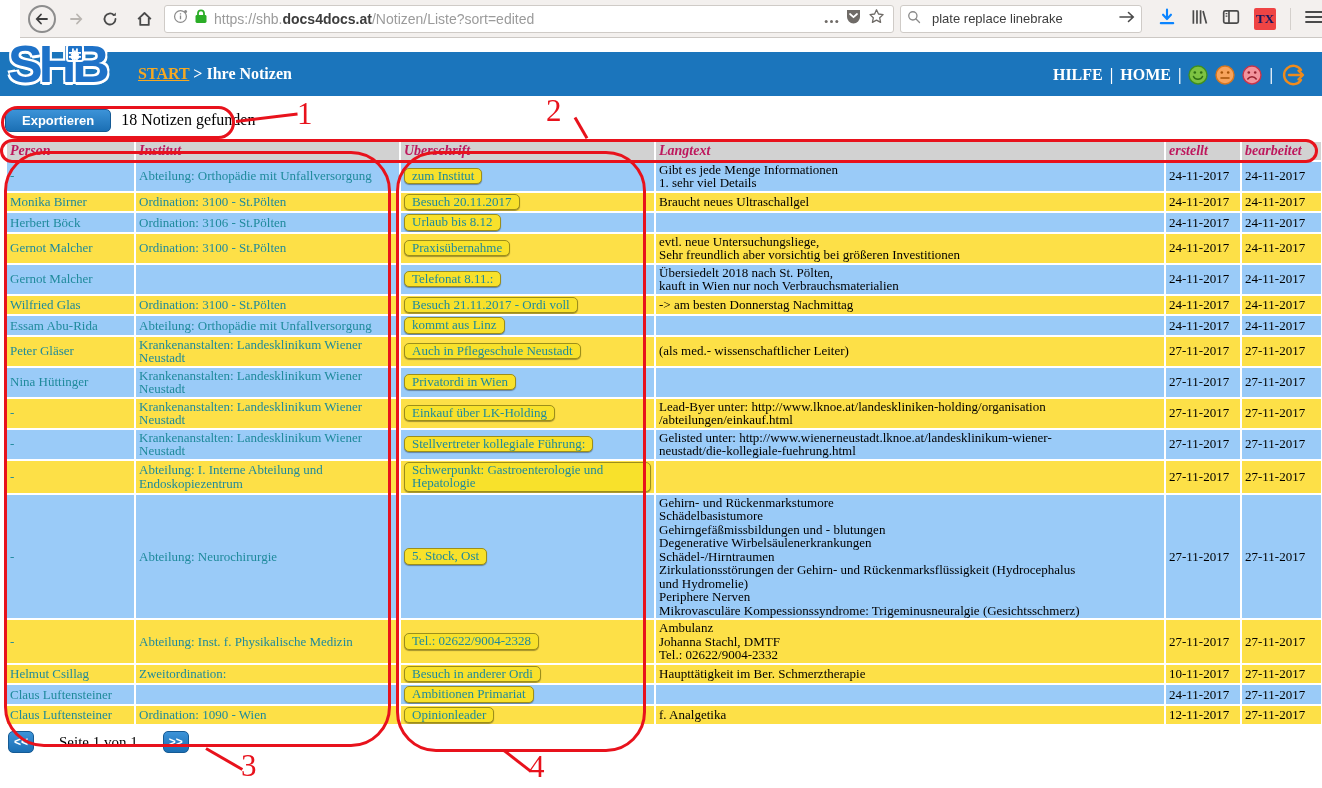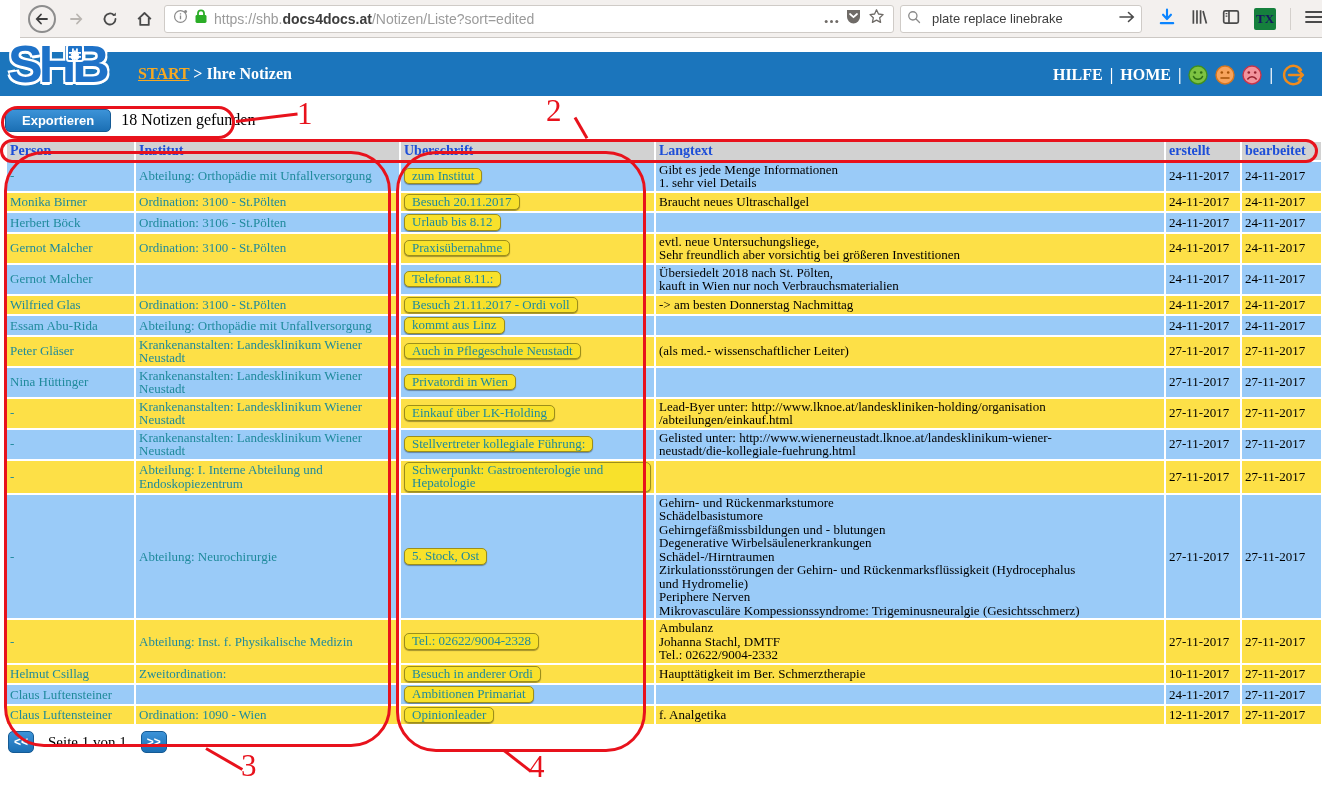--- a/index.html
+++ b/index.html
@@ -10,21 +10,21 @@
   .chrome { height:38px; background:#f3f0ee; border-bottom:1px solid #ccc8c4; display:flex; align-items:center; padding:0 8px; gap:6px;margin-left:20px; }
   .nav-btn { width:28px; height:28px; display:flex; align-items:center; justify-content:center; color:#4a4a4a; flex:0 0 auto; }
   .nav-btn svg { display:block; }
   .back-circle { border:2px solid #8d8d8d; border-radius:50%; }
   .urlbar { flex:0 0 730px; height:28px; background:#fff; border:1px solid #cfcbc7; border-radius:3px; display:flex; align-items:center; padding:0 8px; gap:6px; }
   .url-text { flex:1; font-size:14px; color:#9b9b9b; white-space:nowrap; overflow:hidden; }
   .url-text b { color:#3d3d3d; font-weight:bold; }
   .searchbar { flex:0 0 190px; height:28px; background:#fff; border:1px solid #cfcbc7; border-radius:3px; display:flex; align-items:center; padding:0 6px; gap:11px; }
   .searchbar input { border:none; outline:none; flex:1; font-size:13px; color:#3d3d3d; font-family:"Liberation Sans",sans-serif; background:transparent; min-width:0; }
   .chrome-icons { display:flex; align-items:center; gap:14px; margin-left:10px; }
-  .tx-badge { width:22px; height:22px; background:#15803d; color:#15175e; font-family:"Liberation Serif",serif; font-weight:bold; font-size:13px; display:flex; align-items:center; justify-content:center; border-radius:2px; }
+  .tx-badge { width:22px; height:22px; background:#ef4444; color:#15175e; font-family:"Liberation Serif",serif; font-weight:bold; font-size:13px; display:flex; align-items:center; justify-content:center; border-radius:2px; }
   .vsep { width:1px; height:22px; background:#d4d0cc; }
 
   
   .site-header { position:relative; height:58px; background:#fff; }
   .band { position:absolute; left:0; right:0; top:14px; height:44px; background:#1b75bc; }
   .logo { position:absolute; left:8px; top:0px; font-weight:bold; font-size:52px; line-height:52px; letter-spacing:-4px; color:#1e72c8;
           text-shadow:-2px -2px 0 #fff, 2px -2px 0 #fff, -2px 2px 0 #fff, 2px 2px 0 #fff, 0 3px 0 #fff; font-family:"Liberation Sans",sans-serif; }
   .logo-plus { position:absolute; left:58px; top:6px; width:18px; height:18px; background:#1e72c8; color:#fff; font-size:16px; line-height:17px; text-align:center; font-weight:bold; border:2px solid #fff; border-radius:3px; letter-spacing:0; }
   .breadcrumb { position:absolute; left:138px; top:27px; font-family:"Liberation Serif",serif; font-weight:bold; font-size:16px; color:#fff; }
   .breadcrumb .root { color:#f6a821; }
@@ -32,32 +32,32 @@
   .header-right a { color:#fff; text-decoration:none; }
   .smiley { width:20px; height:20px; display:block; }
 
   
   .content { padding:12px 0 0 5px; }
   .toolbar { display:flex; align-items:center; gap:10px; height:24px; }
   .btn-export { background:linear-gradient(#3c93d8,#1b6fb4); color:#fff; font-weight:bold; font-size:13px; padding:3px 16px; border:1px solid #155a94; border-radius:5px; font-family:"Liberation Sans",sans-serif; }
   .result-count { font-family:"Liberation Serif",serif; font-size:16px; color:#000; }
 
   table.notes { border-collapse:separate; border-spacing:2px; margin-top:8px; width:1312px; table-layout:fixed; font-family:"Liberation Serif",serif; font-size:13px; line-height:13.5px; }
-  table.notes th { background:#d2d2d2; color:#1d4ed8; text-align:left; font-size:14px; padding:2px 3px; font-weight:bold; }
+  table.notes th { background:#d2d2d2; color:#be185d; text-align:left; font-size:14px; padding:2px 3px; font-weight:bold;font-style:italic; }
   table.notes td { padding:1px 3px; vertical-align:middle; overflow:hidden; }
   tr.row-blue td { background:#9acbf8; }
   tr.row-green td { background:#fde047; }
   td.teal { color:#1f8a9c; }
   td.lang { color:#000; }
   td.c-date { color:#000; white-space:nowrap; }
   .note-btn { display:inline-block; background:#f8e12b; border:1px solid #9c8e1a; border-radius:5px; padding:0px 7px 1px 7px; color:#1f8a9c; box-shadow:0 1px 1px rgba(0,0,0,0.35); }
 
   .pager { display:flex; align-items:center; margin:5px 0 0 3px; font-family:"Liberation Serif",serif; font-size:15px; }
   .pager-btn { background:linear-gradient(#3c93d8,#1b6fb4); color:#fff; font-weight:bold; font-size:12px; padding:3px 5px; border:1px solid #155a94; border-radius:5px; font-family:"Liberation Sans",sans-serif; }
-  .pager-label { margin:0 14px; }
+  .pager-label { margin:0 25px; }
 
   
   .ann { position:absolute; border:3px solid #e8121c; pointer-events:none; }
   .ann-num { position:absolute; color:#e8121c; font-family:"Liberation Serif",serif; font-size:31px; pointer-events:none; }
   .ann-line { position:absolute; background:#e8121c; height:3px; transform-origin:left center; pointer-events:none; }
 </style>
 </head>
 <body>
 
 <div class="screen">

